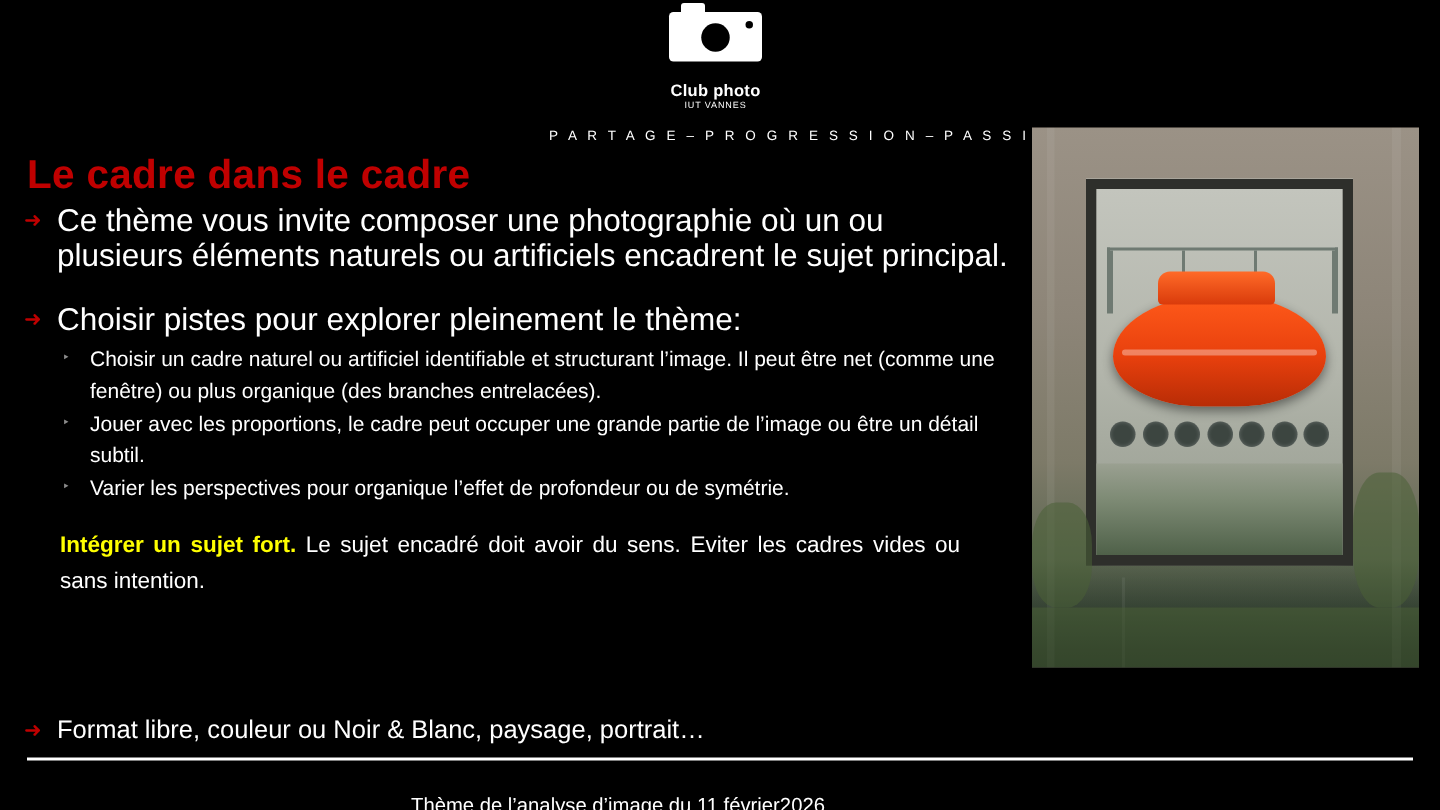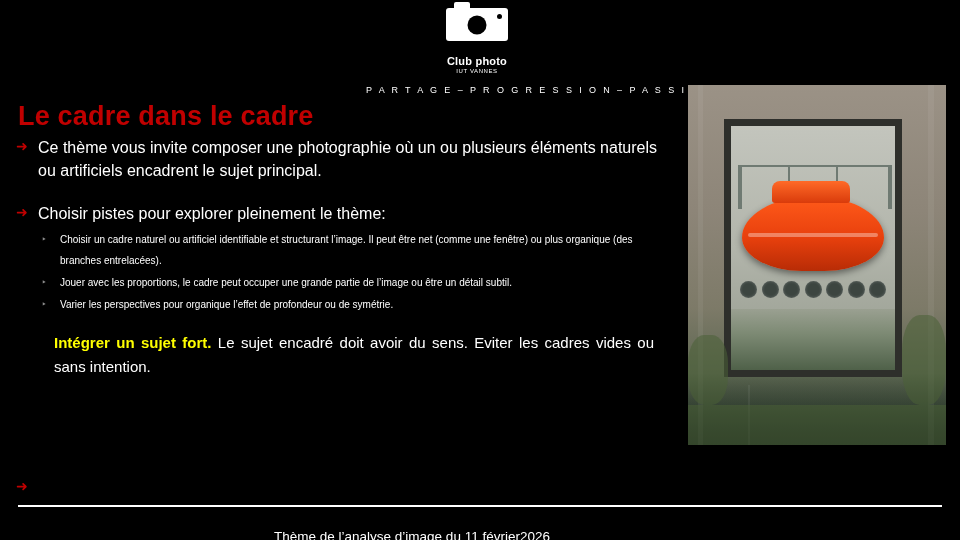--- a/index.html
+++ b/index.html
@@ -113,21 +113,21 @@
   .arrow {
     color: #c00000;
     font-size: 14px;
     line-height: 20px;
     width: 22px;
     flex: 0 0 22px;
     text-align: left;
     padding-left: 2px;
   }
   .lvl1-text {
-    font-size: 16px;
+    font-size: 21px;
     line-height: 23px;
     color: #ffffff;
     flex: 1;
   }
   .gap { height: 16px; }
 
   .sublist {
     margin-left: 24px;
     margin-top: 4px;
   }
@@ -139,28 +139,28 @@
   .dot {
     color: #8c8c8c;
     font-size: 11px;
     line-height: 21px;
     width: 18px;
     flex: 0 0 18px;
     text-align: left;
     padding-left: 4px;
   }
   .sub-text {
-    font-size: 10px;
+    font-size: 14px;
     line-height: 21px;
     color: #ffffff;
     flex: 1;
   }
 
   .highlight-block {
-    margin-left: 40px;
+    margin-left: 26px;
     margin-top: 16px;
     width: 600px;
     font-size: 15px;
     line-height: 24px;
     text-align: justify;
   }
   .highlight-strong {
     color: #ffff00;
     font-weight: bold;
   }
@@ -357,20 +357,21 @@
   </div>
 
   <div class="highlight-block">
     <span class="highlight-strong">Intégrer un sujet fort.</span><span> Le sujet encadré doit avoir du sens. Eviter les cadres vides ou sans intention.</span>
   </div>
 
 </div>
 
 <div class="last-row">
   <span class="arrow">➜</span>
+  <span class="last-text">Format libre, couleur ou Noir &amp; Blanc, paysage, portrait…</span>
 </div>
 
 <div class="photo-frame">
   <div class="photo">
     <div class="streak" style="left:10px; top:0; width:5px; height:360px;"></div>
     <div class="streak" style="left:240px; top:0; width:6px; height:360px;"></div>
     <div class="streak" style="left:60px; top:300px; width:2px; height:60px;"></div>
 
     <div class="opening">
       <div class="wallback"></div>

